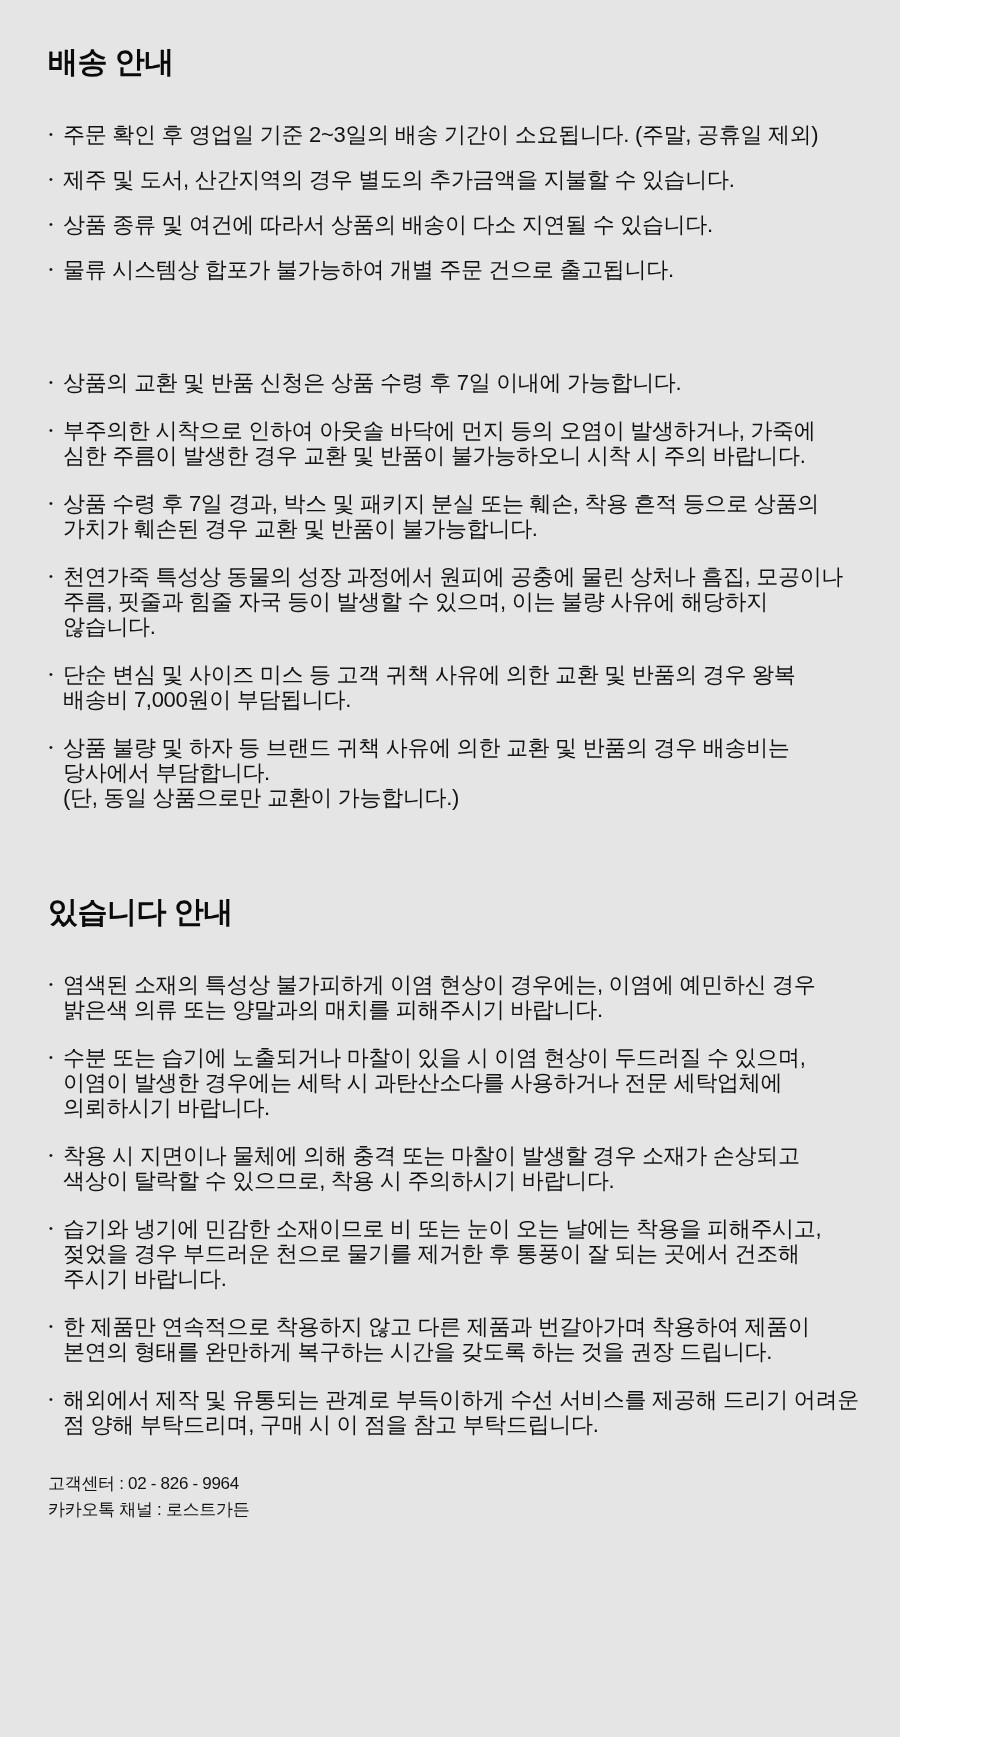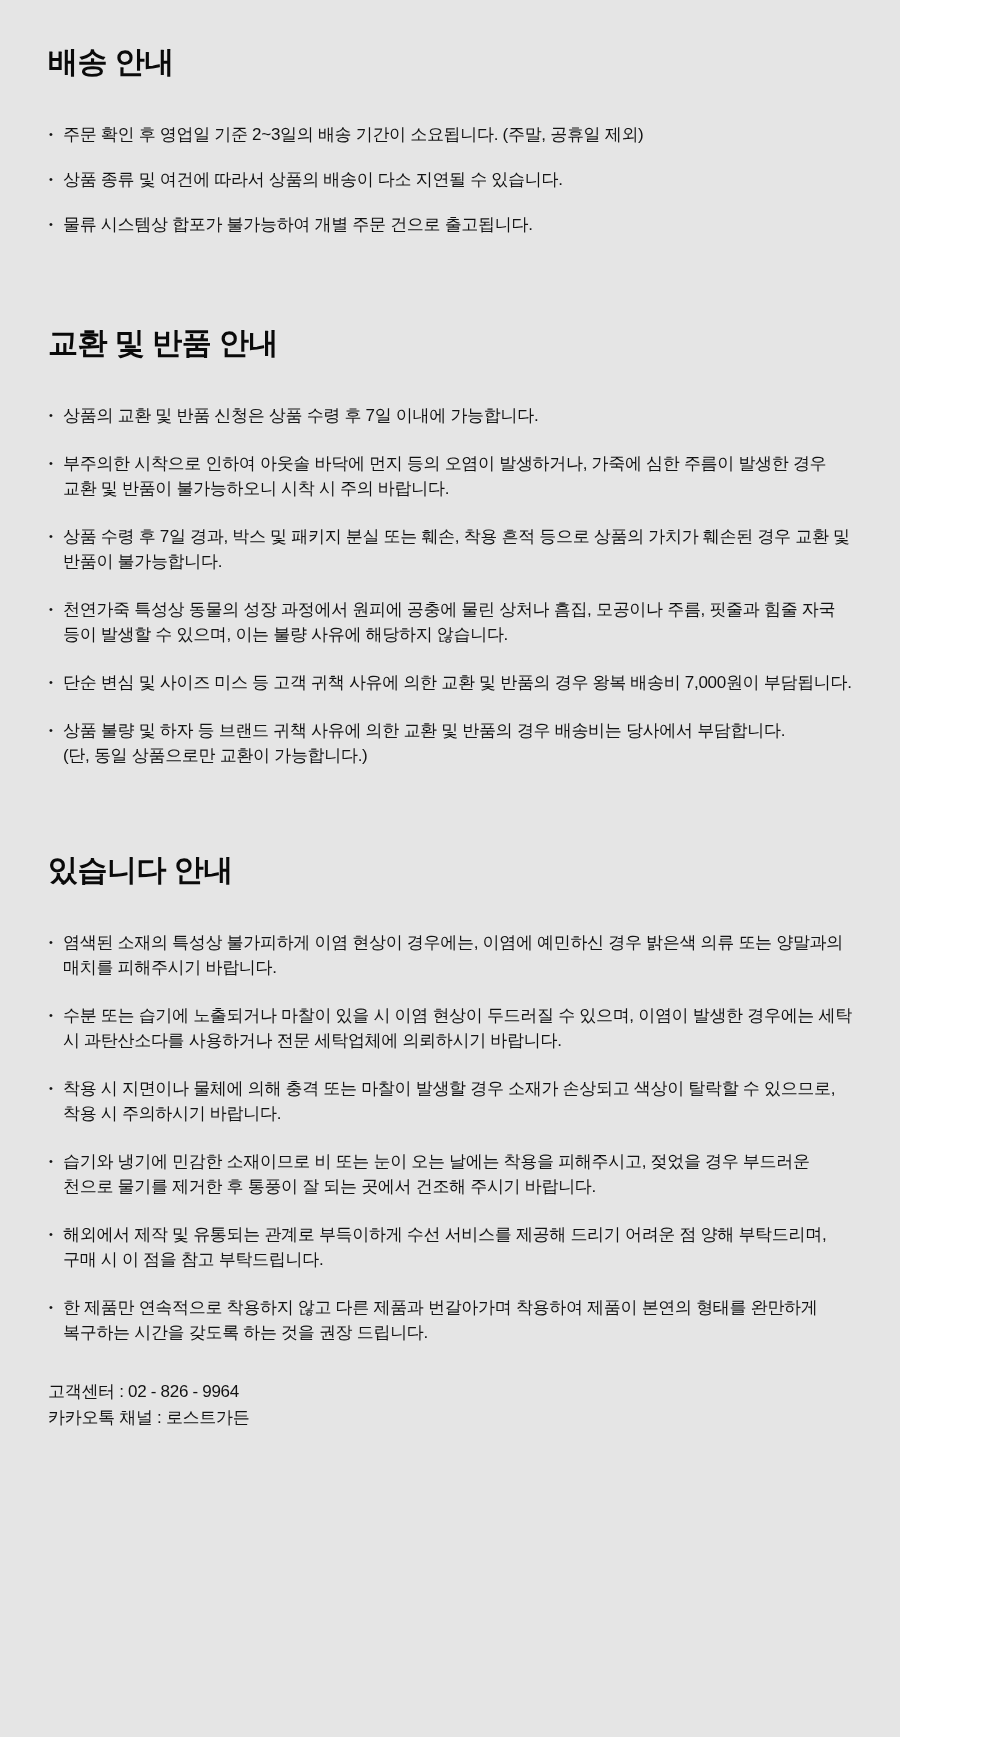--- a/index.html
+++ b/index.html
@@ -33,21 +33,21 @@
     list-style: none;
     margin: 42px 0 0 0;
     padding: 0;
   }
   ul.policy-list li {
     position: relative;
     box-sizing: border-box;
     max-width: 912px;
     padding-left: 15px;
     margin: 0 0 23px 0;
-    font-size: 17px;
+    font-size: 22px;
     line-height: 25px;
     font-weight: 400;
     letter-spacing: -0.3px;
     color: #121212;
     white-space: pre-line;
     word-break: keep-all;
   }
   .section-shipping ul.policy-list li { margin-bottom: 20px; }
   ul.policy-list li::before {
     content: "\2022";
@@ -71,29 +71,29 @@
 <body>
 
 <div class="page">
 
   <section class="policy-section section-shipping">
     <h2 class="section-title">배송 안내</h2>
     <ul class="policy-list">
 
         <li>주문 확인 후 영업일 기준 2~3일의 배송 기간이 소요됩니다. (주말, 공휴일 제외)</li>
 
+        <li>제주 및 도서, 산간지역의 경우 별도의 추가금액을 지불할 수 있습니다.</li>
 
         <li>상품 종류 및 여건에 따라서 상품의 배송이 다소 지연될 수 있습니다.</li>
 
         <li>물류 시스템상 합포가 불가능하여 개별 주문 건으로 출고됩니다.</li>
       </ul>
   </section>
 
   <section class="policy-section gap-lg section-exchange">
-    <h2 class="section-title">교환 및 반품 안내</h2>
     <ul class="policy-list">
 
         <li>상품의 교환 및 반품 신청은 상품 수령 후 7일 이내에 가능합니다.</li>
 
         <li>부주의한 시착으로 인하여 아웃솔 바닥에 먼지 등의 오염이 발생하거나, 가죽에 심한 주름이 발생한 경우 교환 및 반품이 불가능하오니 시착 시 주의 바랍니다.</li>
 
         <li>상품 수령 후 7일 경과, 박스 및 패키지 분실 또는 훼손, 착용 흔적 등으로 상품의 가치가 훼손된 경우 교환 및 반품이 불가능합니다.</li>
 
 
         <li>천연가죽 특성상 동물의 성장 과정에서 원피에 공충에 물린 상처나 흠집, 모공이나 주름, 핏줄과 힘줄 자국 등이 발생할 수 있으며, 이는 불량 사유에 해당하지 않습니다.</li>
@@ -111,23 +111,23 @@
     <ul class="policy-list">
 
         <li>염색된 소재의 특성상 불가피하게 이염 현상이 경우에는, 이염에 예민하신 경우 밝은색 의류 또는 양말과의 매치를 피해주시기 바랍니다.</li>
 
         <li>수분 또는 습기에 노출되거나 마찰이 있을 시 이염 현상이 두드러질 수 있으며, 이염이 발생한 경우에는 세탁 시 과탄산소다를 사용하거나 전문 세탁업체에 의뢰하시기 바랍니다.</li>
 
         <li>착용 시 지면이나 물체에 의해 충격 또는 마찰이 발생할 경우 소재가 손상되고 색상이 탈락할 수 있으므로, 착용 시 주의하시기 바랍니다.</li>
 
         <li>습기와 냉기에 민감한 소재이므로 비 또는 눈이 오는 날에는 착용을 피해주시고, 젖었을 경우 부드러운 천으로 물기를 제거한 후 통풍이 잘 되는 곳에서 건조해 주시기 바랍니다.</li>
 
+        <li>한 제품만 연속적으로 착용하지 않고 다른 제품과 번갈아가며 착용하여 제품이 본연의 형태를 완만하게 복구하는 시간을 갖도록 하는 것을 권장 드립니다.</li>
+
         <li>해외에서 제작 및 유통되는 관계로 부득이하게 수선 서비스를 제공해 드리기 어려운 점 양해 부탁드리며, 구매 시 이 점을 참고 부탁드립니다.</li>
-
-        <li>한 제품만 연속적으로 착용하지 않고 다른 제품과 번갈아가며 착용하여 제품이 본연의 형태를 완만하게 복구하는 시간을 갖도록 하는 것을 권장 드립니다.</li>
       </ul>
   </section>
 
   <footer class="page-footer">
     <div>고객센터 : 02 - 826 - 9964</div>
     <div>카카오톡 채널 : 로스트가든</div>
   </footer>
 
 </div>
 

